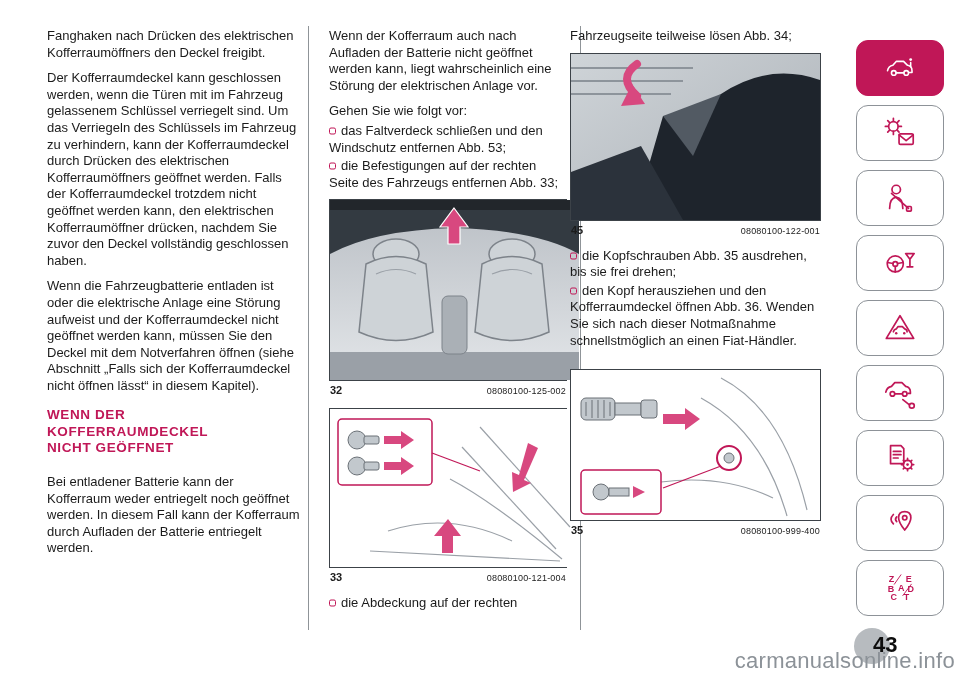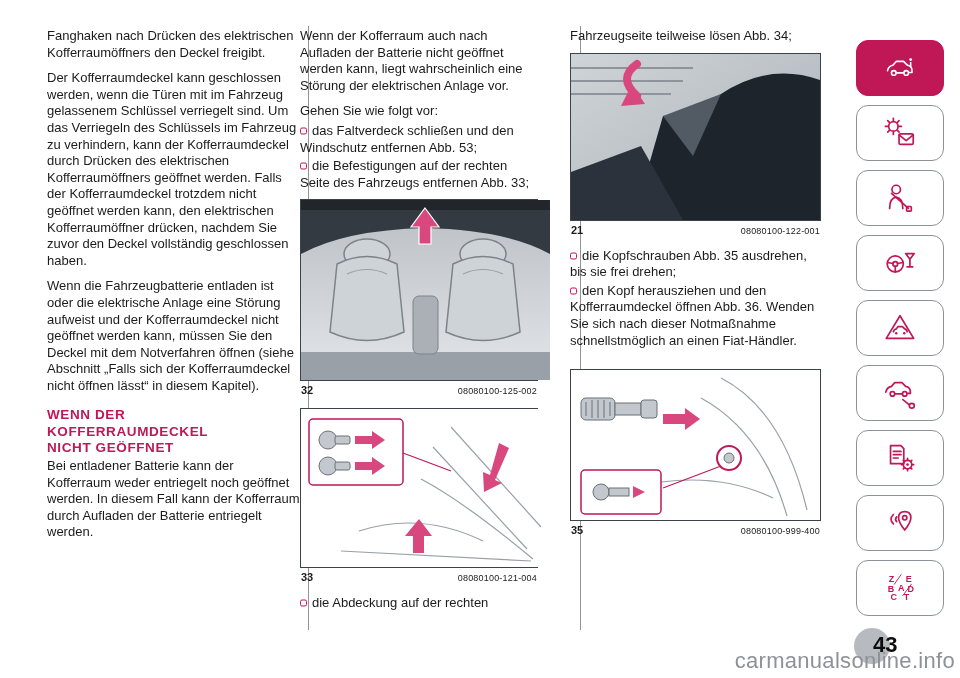--- a/index.html
+++ b/index.html
@@ -11,35 +11,35 @@
   *{margin:0;padding:0;box-sizing:border-box;}
   html,body{background:#ffffff;}
   body{
     width:960px;height:678px;position:relative;overflow:hidden;
     font-family:"Liberation Sans",sans-serif;color:var(--ink);
   }
   .page{position:absolute;inset:0;background:#fff;}
 
   .col{position:absolute;top:28px;font-size:13px;line-height:16.6px;}
   #col1{left:47px;width:254px;}
-  #col2{left:300px;width:238px;}
+  #col2{left:329px;width:238px;}
   #col3{left:570px;width:251px;}
   .vdiv{position:absolute;top:26px;height:604px;width:1px;background:var(--divider);}
   #vdiv1{left:308px;}
   #vdiv2{left:580px;}
 
   .para{margin:0 0 9px;}
   .para.tight{margin-bottom:3px;}
   .bullet{margin:0 0 2px;}
   .bsq{
     display:inline-block;width:7px;height:7px;border:1.6px solid var(--accent);
     border-radius:2px;margin-right:5px;transform:translateY(-0.5px);
   }
   .heading{color:var(--accent);font-weight:bold;font-size:13.5px;line-height:16.5px;
-    letter-spacing:0.6px;margin:13px 0 1px;}
+    letter-spacing:0.6px;margin:13px 0 17px;}
 
   figure{margin:8px 0 10px;}
   .figframe{border:1px solid #3c4248;background:#fff;line-height:0;}
   .figframe svg{display:block;}
   .figcap{display:flex;justify-content:space-between;align-items:baseline;padding:2px 1px 0;line-height:14px;}
   .figcap .num{font-weight:bold;font-size:11px;}
   .figcap .code{font-weight:normal;font-size:9px;letter-spacing:0.2px;}
   .mt16{}
   .mt22{margin-top:20px;}
 
@@ -184,21 +184,21 @@
           <path d="M249,166 L249,26 Q198,8 150,40 Q120,62 92,62 L62,166 Z" fill="#1e242c"></path>
           <path d="M0,166 L0,118 L70,92 L112,166 Z" fill="#2b323b"></path>
           <path d="M92,62 L150,40 L122,102 Z" fill="#525a63"></path>
           <g>
             <path d="M66,42 q-20,-18 0,-32" fill="none" stroke="#d8487f" stroke-width="8" stroke-linecap="round"></path>
             <path class="arr" d="M50,52 l24,-2 -13,-20 Z"></path>
           </g>
         </svg>
       </div>
       <figcaption class="figcap">
-        <span class="num">21</span>
+        <span class="num">45</span>
         <span class="code">08080100-122-001</span>
       </figcaption>
     </figure>
 
     <p class="bullet mt16"><span class="bsq"></span><span>die Kopfschrauben Abb. 35 ausdrehen, bis sie frei drehen;</span></p>
     <p class="bullet"><span class="bsq"></span><span>den Kopf herausziehen und den Kofferraumdeckel öffnen Abb. 36. Wenden Sie sich nach dieser Notmaßnahme schnellstmöglich an einen Fiat-Händler.</span></p>
 
     <figure class="mt22">
       <div class="figframe">
         <svg width="249" height="150" viewBox="0 0 249 150">

